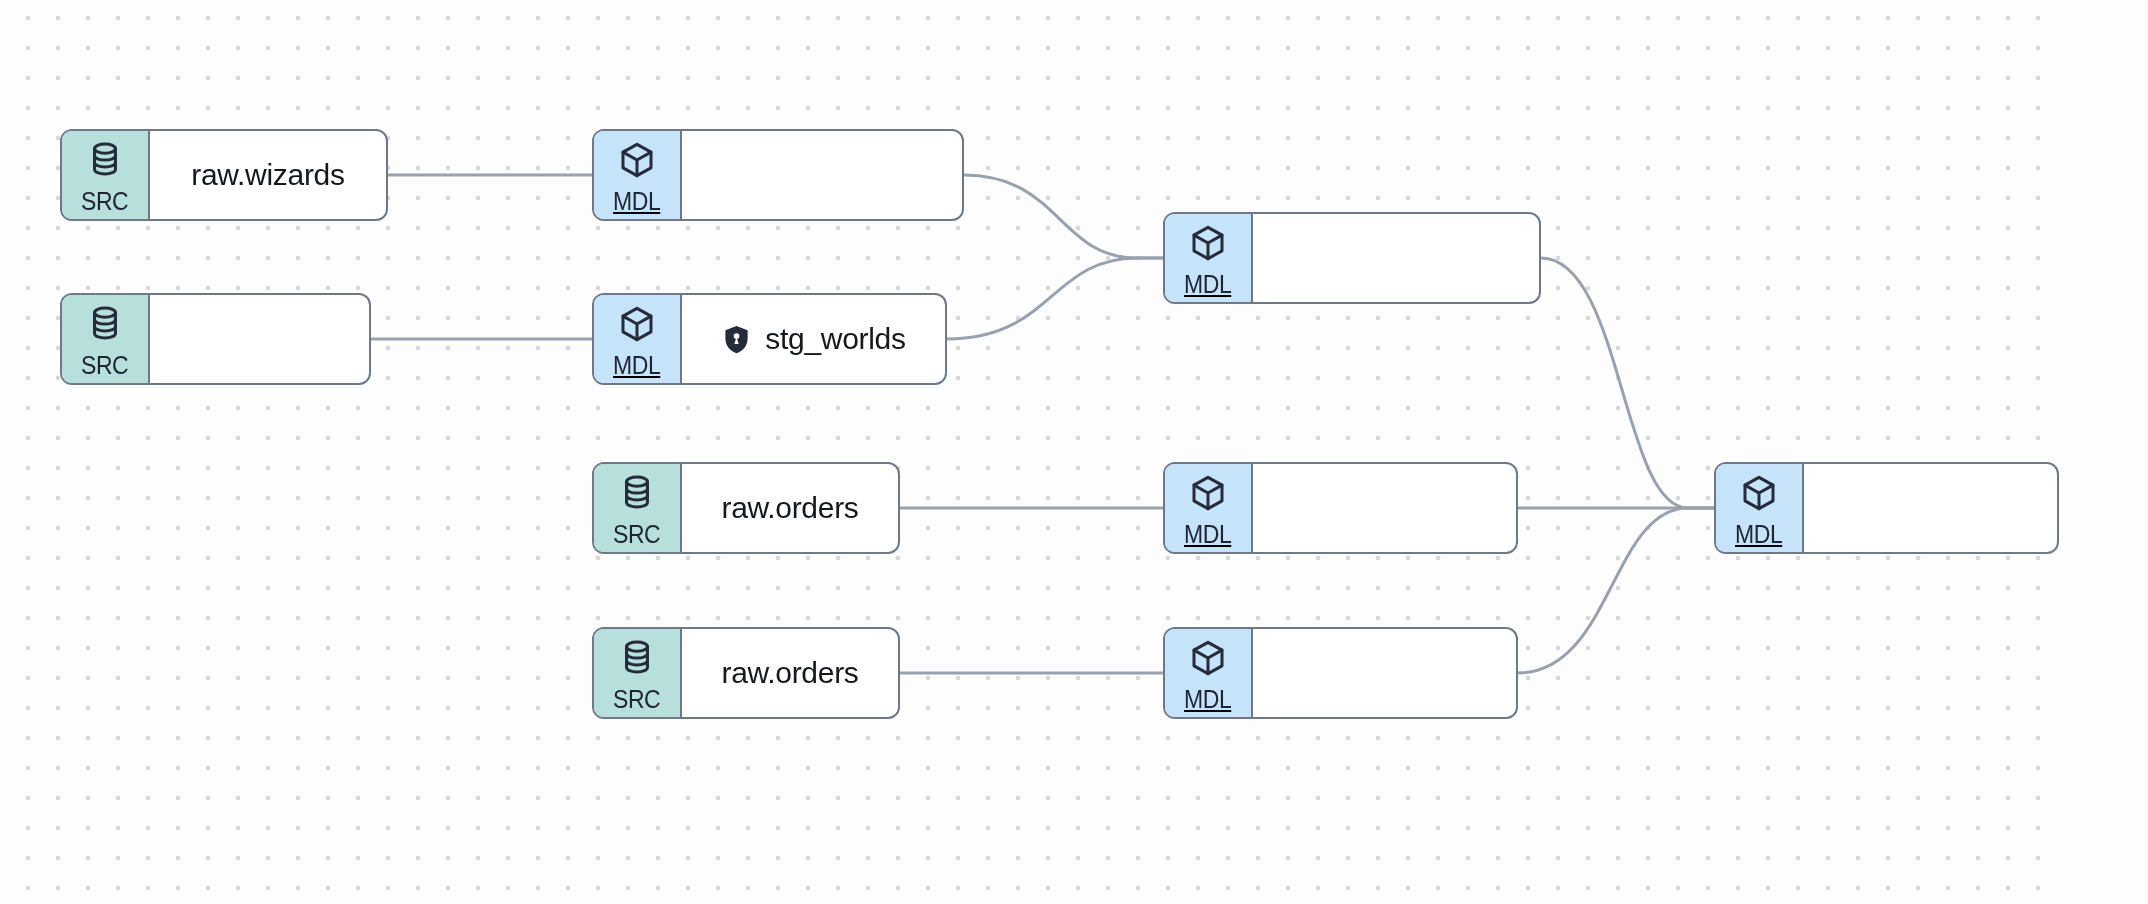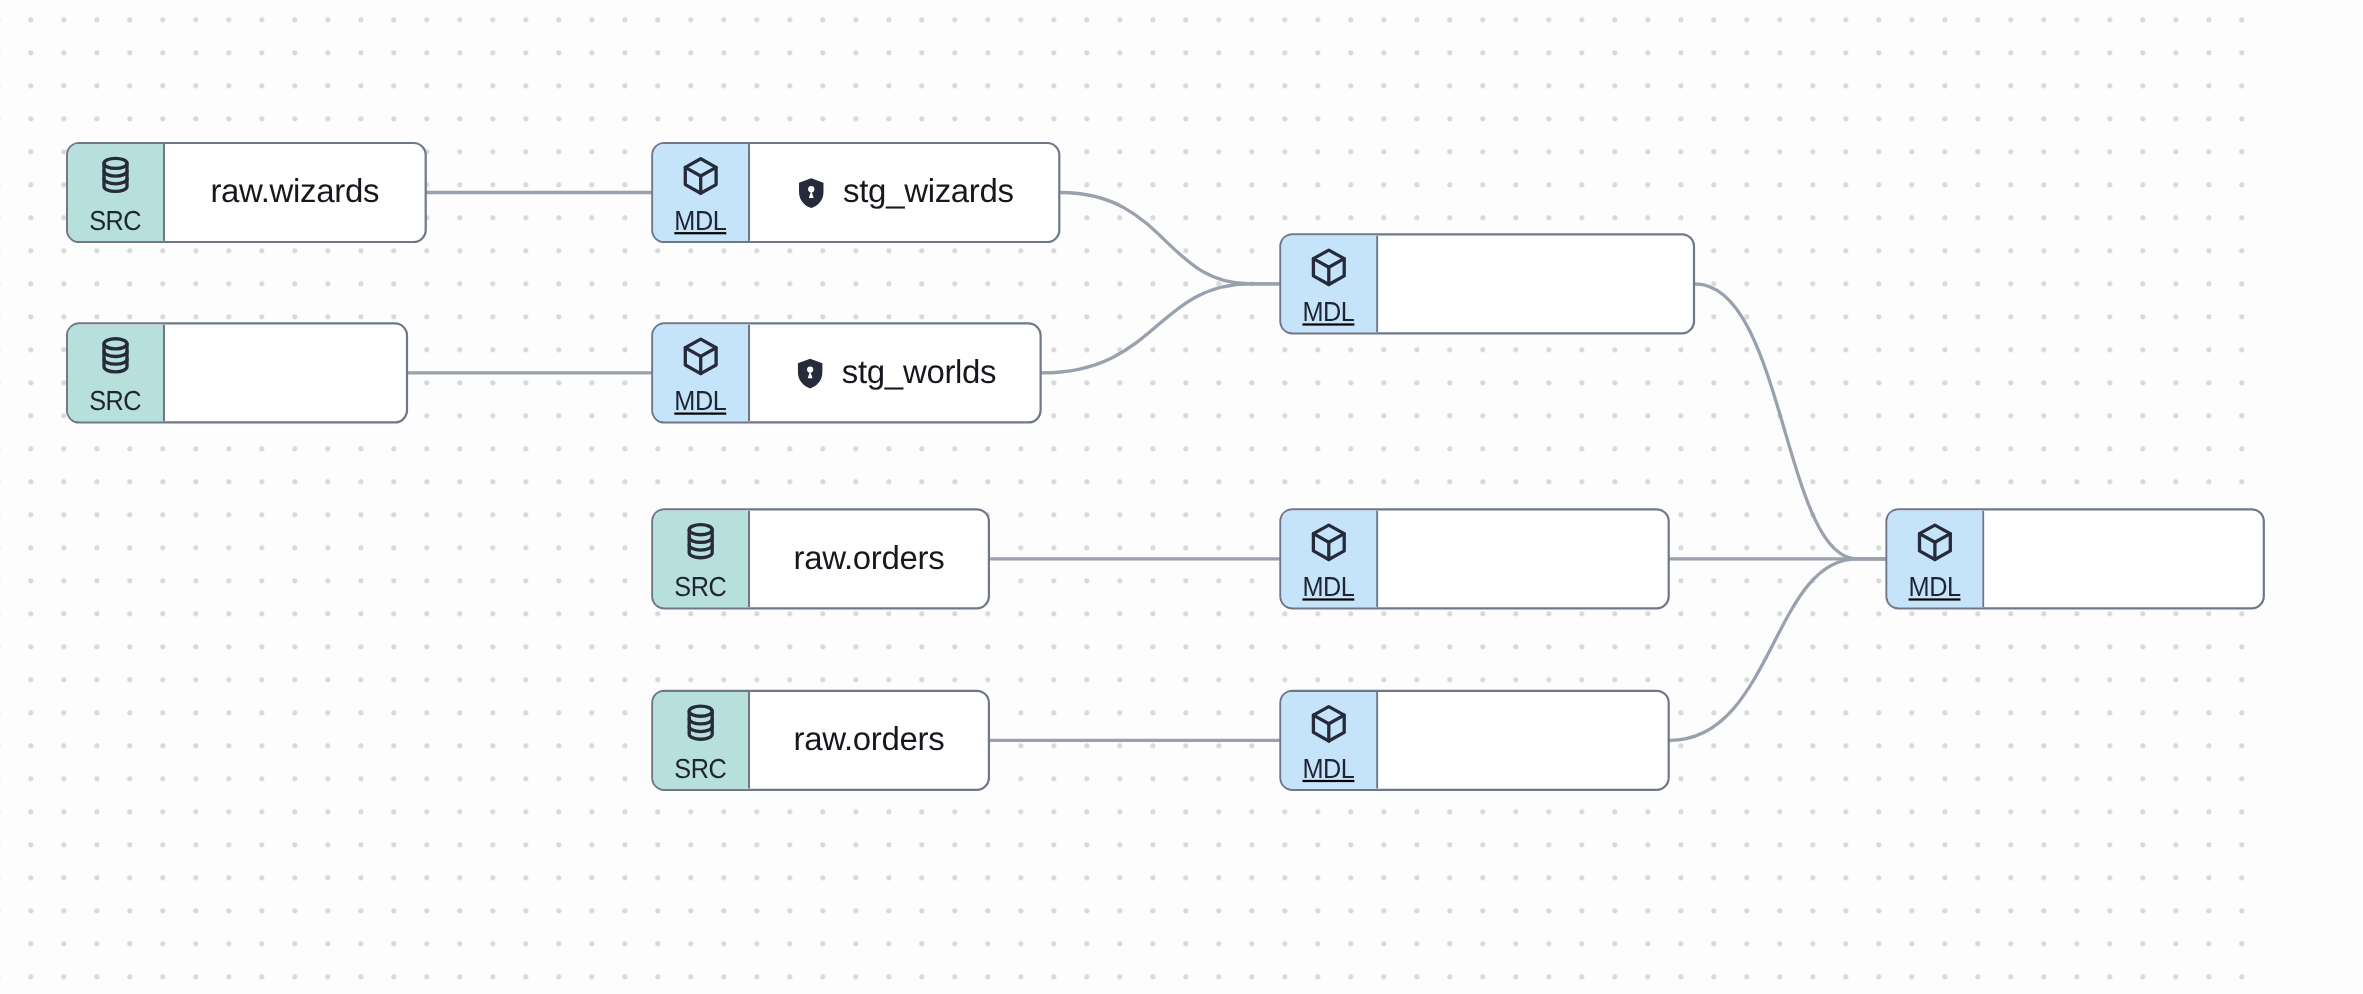--- a/index.html
+++ b/index.html
@@ -93,65 +93,55 @@
 
       <span class="icon badge-icon icon-cube">
         <svg width="40" height="40" viewBox="0 0 24 24" fill="none" stroke="#252b3b" stroke-width="1.8" stroke-linejoin="round" stroke-linecap="round">
           <path d="M12 2.6 L20.4 7.3 V16.7 L12 21.4 L3.6 16.7 V7.3 Z"></path>
           <path d="M3.6 7.3 L12 12 L20.4 7.3"></path>
           <path d="M12 12 V21.4"></path>
         </svg>
       </span>
       <span class="badge-label">MDL</span>
     </div>
+  </div>
+      <div class="node source" style="left: 60px; top: 293px; width: 311px; height: 92px;">
+    <div class="badge">
+      <span class="icon badge-icon icon-database">
+        <svg width="38" height="38" viewBox="0 0 24 24" fill="none" stroke="#252b3b" stroke-width="1.9" stroke-linecap="round">
+          <ellipse cx="12" cy="5.4" rx="6.6" ry="2.9"></ellipse>
+          <path d="M5.4 5.4 V18.6 C5.4 20.2 8.36 21.5 12 21.5 C15.64 21.5 18.6 20.2 18.6 18.6 V5.4"></path>
+          <path d="M5.4 9.8 C5.4 11.4 8.36 12.7 12 12.7 C15.64 12.7 18.6 11.4 18.6 9.8"></path>
+          <path d="M5.4 14.2 C5.4 15.8 8.36 17.1 12 17.1 C15.64 17.1 18.6 15.8 18.6 14.2"></path>
+        </svg>
+      </span>
+
+      <span class="badge-label">SRC</span>
+    </div>
+  </div>
+      <div class="node model" style="left: 592px; top: 293px; width: 355px; height: 92px;">
+    <div class="badge">
+
+      <span class="icon badge-icon icon-cube">
+        <svg width="40" height="40" viewBox="0 0 24 24" fill="none" stroke="#252b3b" stroke-width="1.8" stroke-linejoin="round" stroke-linecap="round">
+          <path d="M12 2.6 L20.4 7.3 V16.7 L12 21.4 L3.6 16.7 V7.3 Z"></path>
+          <path d="M3.6 7.3 L12 12 L20.4 7.3"></path>
+          <path d="M12 12 V21.4"></path>
+        </svg>
+      </span>
+      <span class="badge-label">MDL</span>
+    </div>
     <div class="body">
       <span class="icon shield">
         <svg width="31" height="31" viewBox="0 0 24 24">
           <path d="M12 1.6 L20.6 4.8 V11 C20.6 16.9 17.1 20.7 12 22.6 C6.9 20.7 3.4 16.9 3.4 11 V4.8 Z" fill="#252b3b"></path>
           <circle cx="12" cy="9.3" r="2.2" fill="#ffffff"></circle>
           <path d="M12 10.2 L13.7 15.4 H10.3 Z" fill="#ffffff"></path>
         </svg>
       </span>
-      <span class="label">stg_wizards</span>
-    </div>
-  </div>
-      <div class="node source" style="left: 60px; top: 293px; width: 311px; height: 92px;">
-    <div class="badge">
-      <span class="icon badge-icon icon-database">
-        <svg width="38" height="38" viewBox="0 0 24 24" fill="none" stroke="#252b3b" stroke-width="1.9" stroke-linecap="round">
-          <ellipse cx="12" cy="5.4" rx="6.6" ry="2.9"></ellipse>
-          <path d="M5.4 5.4 V18.6 C5.4 20.2 8.36 21.5 12 21.5 C15.64 21.5 18.6 20.2 18.6 18.6 V5.4"></path>
-          <path d="M5.4 9.8 C5.4 11.4 8.36 12.7 12 12.7 C15.64 12.7 18.6 11.4 18.6 9.8"></path>
-          <path d="M5.4 14.2 C5.4 15.8 8.36 17.1 12 17.1 C15.64 17.1 18.6 15.8 18.6 14.2"></path>
-        </svg>
-      </span>
-
-      <span class="badge-label">SRC</span>
-    </div>
-  </div>
-      <div class="node model" style="left: 592px; top: 293px; width: 355px; height: 92px;">
-    <div class="badge">
-
-      <span class="icon badge-icon icon-cube">
-        <svg width="40" height="40" viewBox="0 0 24 24" fill="none" stroke="#252b3b" stroke-width="1.8" stroke-linejoin="round" stroke-linecap="round">
-          <path d="M12 2.6 L20.4 7.3 V16.7 L12 21.4 L3.6 16.7 V7.3 Z"></path>
-          <path d="M3.6 7.3 L12 12 L20.4 7.3"></path>
-          <path d="M12 12 V21.4"></path>
-        </svg>
-      </span>
-      <span class="badge-label">MDL</span>
-    </div>
-    <div class="body">
-      <span class="icon shield">
-        <svg width="31" height="31" viewBox="0 0 24 24">
-          <path d="M12 1.6 L20.6 4.8 V11 C20.6 16.9 17.1 20.7 12 22.6 C6.9 20.7 3.4 16.9 3.4 11 V4.8 Z" fill="#252b3b"></path>
-          <circle cx="12" cy="9.3" r="2.2" fill="#ffffff"></circle>
-          <path d="M12 10.2 L13.7 15.4 H10.3 Z" fill="#ffffff"></path>
-        </svg>
-      </span>
       <span class="label">stg_worlds</span>
     </div>
   </div>
       <div class="node model" style="left: 1163px; top: 212px; width: 378px; height: 92px;">
     <div class="badge">
 
       <span class="icon badge-icon icon-cube">
         <svg width="40" height="40" viewBox="0 0 24 24" fill="none" stroke="#252b3b" stroke-width="1.8" stroke-linejoin="round" stroke-linecap="round">
           <path d="M12 2.6 L20.4 7.3 V16.7 L12 21.4 L3.6 16.7 V7.3 Z"></path>
           <path d="M3.6 7.3 L12 12 L20.4 7.3"></path>

